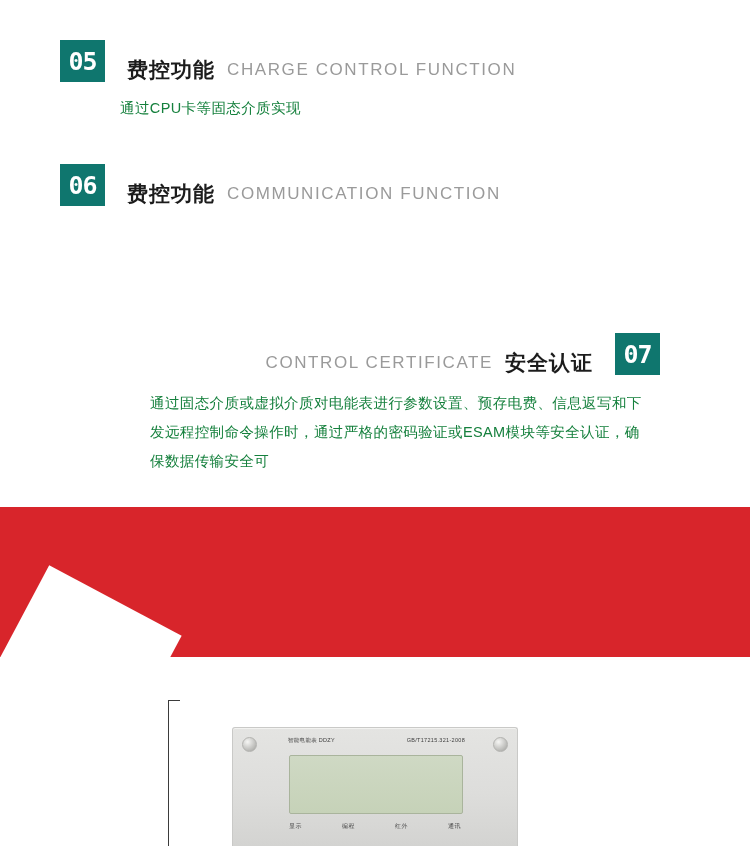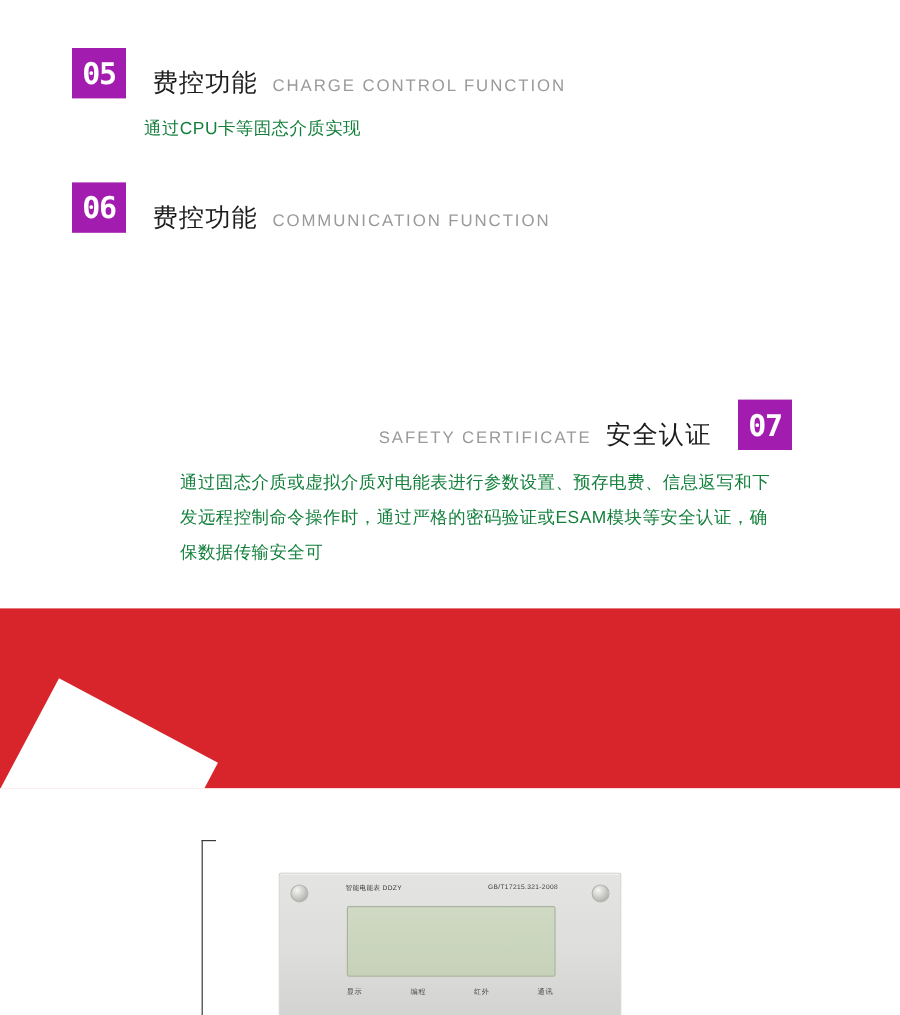--- a/index.html
+++ b/index.html
@@ -31,42 +31,42 @@
     display: flex;
     align-items: flex-end;
   }
   .head-row.right {
     justify-content: flex-end;
   }
 
   .badge {
     width: 45px;
     height: 42px;
-    background: #a21caf;
+    background: #0f766e;
     color: #ffffff;
     font-family: "DejaVu Sans Mono", monospace;
     font-weight: bold;
     font-size: 25px;
     letter-spacing: -1px;
     display: flex;
     align-items: center;
     justify-content: center;
     flex: 0 0 auto;
   }
 
   .cn-title {
     font-size: 21px;
-    font-weight: normal;
+    font-weight: bold;
     color: #1c1c1c;
     letter-spacing: 1px;
     line-height: 1;
     padding-bottom: 2px;
   }
   .en-title {
-    font-size: 14px;
+    font-size: 17px;
     color: #9a9a9a;
     letter-spacing: 1.6px;
     line-height: 1;
     padding-bottom: 4px;
   }
 
   .gap-l { width: 22px; flex: 0 0 auto; }
   .gap-s { width: 12px; flex: 0 0 auto; }
 
   .body-text {
@@ -74,21 +74,21 @@
     color: #15803d;
     line-height: 29px;
     letter-spacing: 0.4px;
   }
 
   
   #sec05 { top: 40px; }
   #sec05 .head-row { padding-left: 60px; }
   #sec05 .body-text { padding-left: 120px; padding-top: 12px; }
 
-  #sec06 { top: 152px; text-align: center; }
+  #sec06 { top: 164px; text-align: center; }
   #sec06 .head-row { padding-left: 60px; }
   #sec06 .body-text { padding-left: 120px; padding-top: 14px; width: 500px; }
 
   #sec07 { top: 333px; }
   #sec07 .head-row { padding-right: 90px; }
   #sec07 .body-text { padding-left: 120px; padding-top: 14px; width: 500px; margin-left: 30px; }
 
   
   .red-band {
     position: absolute;
@@ -224,21 +224,21 @@
       <div class="badge">06</div>
       <div class="gap-l"></div>
       <div class="cn-title">费控功能</div>
       <div class="gap-s"></div>
       <div class="en-title">COMMUNICATION FUNCTION</div>
     </div>
   </div>
 
   <div class="section" id="sec07">
     <div class="head-row right">
-      <div class="en-title">SAFETY CERTIFICATE</div>
+      <div class="en-title">CONTROL CERTIFICATE</div>
       <div class="gap-s"></div>
       <div class="cn-title">安全认证</div>
       <div class="gap-l"></div>
       <div class="badge">07</div>
     </div>
     <div class="body-text">通过固态介质或虚拟介质对电能表进行参数设置、预存电费、信息返写和下发远程控制命令操作时，通过严格的密码验证或ESAM模块等安全认证，确保数据传输安全可</div>
   </div>
 
   <div class="red-band">
     <div class="slash"></div>

